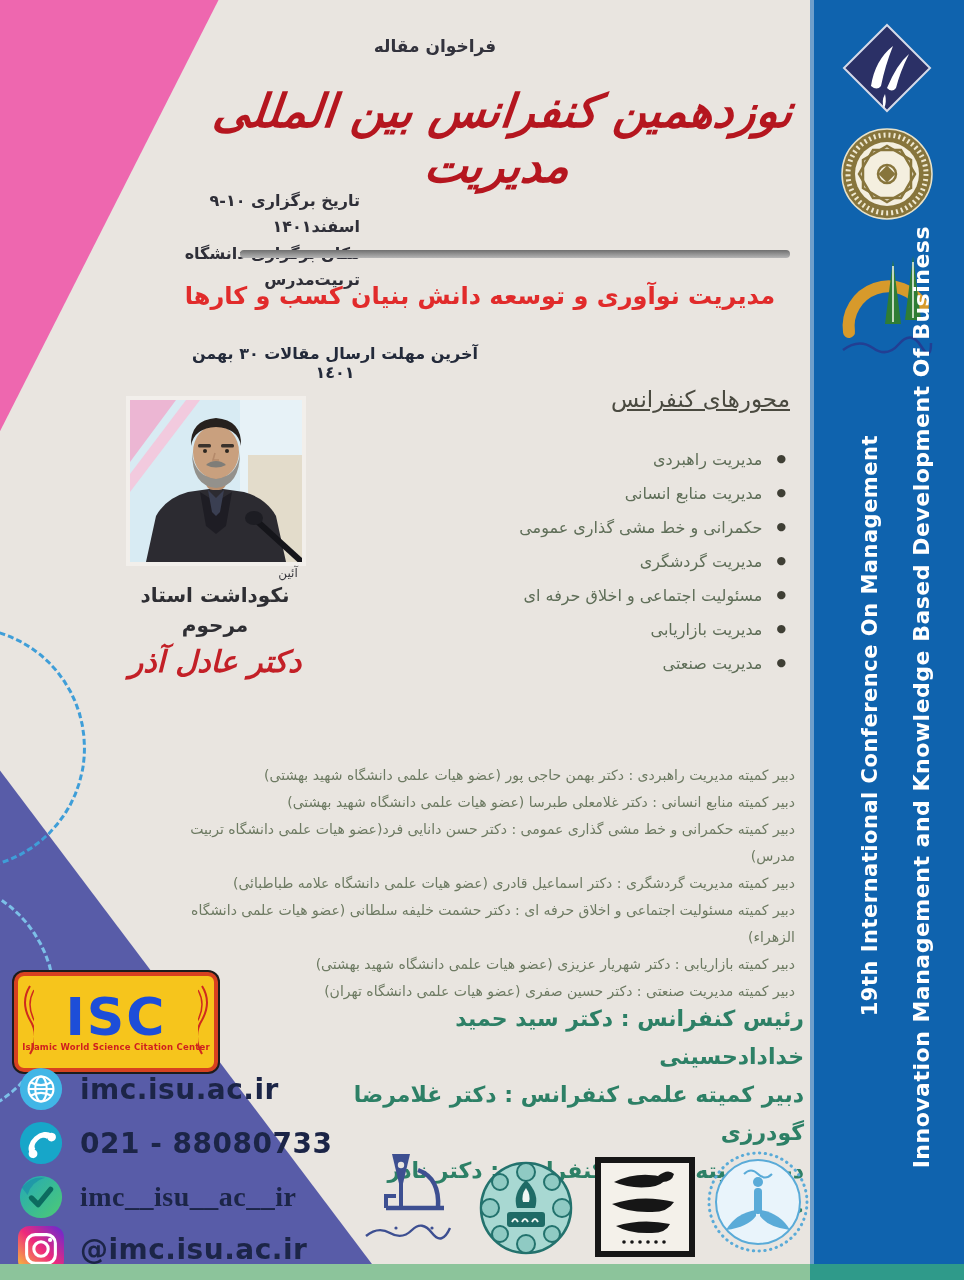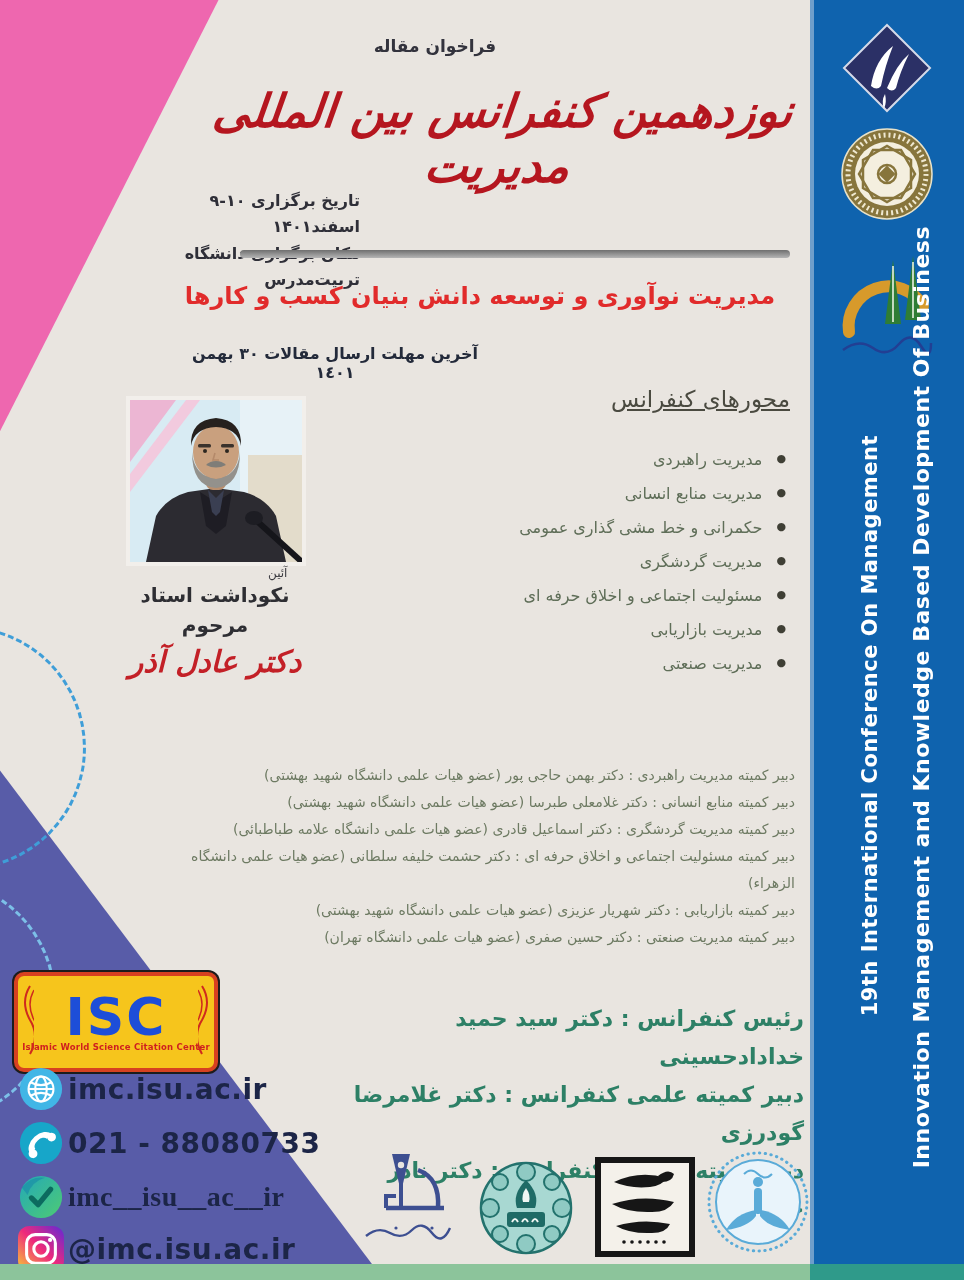--- a/index.html
+++ b/index.html
@@ -48,39 +48,39 @@
   .topics-heading{position:absolute;right:174px;top:386px;direction:rtl;
     font-size:23px;color:#4a4a40;text-decoration:underline;z-index:3;}
   .topics-list{position:absolute;right:178px;top:442px;margin:0;padding:0;list-style:none;
     direction:rtl;text-align:right;z-index:3;}
   .topics-list li{font-size:16px;color:#5f6e58;line-height:33px;}
   .topics-list li::before{content:"●";font-size:11px;color:#3f3f35;margin-left:14px;vertical-align:3px;}
   
   .portrait{position:absolute;left:130px;top:400px;width:172px;height:162px;z-index:3;
     box-shadow:0 0 0 4px #f2efeb;}
   .memorial{position:absolute;left:122px;top:566px;width:186px;direction:rtl;z-index:3;}
-  .memorial .pre{display:block;font-size:12px;color:#3b3b40;text-align:left;padding-left:146px;line-height:14px;}
+  .memorial .pre{display:block;font-size:12px;color:#3b3b40;text-align:center;padding-left:146px;line-height:14px;}
   .memorial .line{display:block;font-size:20px;font-weight:600;color:#2e2e33;text-align:center;line-height:30px;}
   .memorial .name{display:block;font-family:"DejaVu Serif","Liberation Serif",serif;font-style:italic;
     font-weight:bold;font-size:30px;color:#c32027;text-align:center;line-height:44px;}
   
   .committees{position:absolute;right:169px;top:762px;width:645px;direction:rtl;text-align:right;z-index:3;}
   .committees div{font-size:14px;color:#6d7a62;line-height:27px;}
   .chairs{position:absolute;right:160px;top:1000px;width:480px;direction:rtl;text-align:right;z-index:3;}
   .chairs div{font-size:22px;font-weight:600;color:#2d8066;line-height:38px;}
   
   .isc{position:absolute;left:14px;top:972px;width:196px;height:92px;z-index:3;
     background:#f6c51c;border:4px solid #d74120;border-radius:10px;box-shadow:0 0 0 2px #1c1c1c;
     display:flex;flex-direction:column;align-items:center;justify-content:center;}
   .isc .abbr{font-size:52px;font-weight:bold;color:#1d4ed8;line-height:50px;letter-spacing:2px;}
   .isc .cap{font-size:8.5px;font-weight:bold;color:#cf1f1f;letter-spacing:.2px;}
   .isc-curl{position:absolute;top:8px;height:72px;width:14px;}
   .isc-curl.l{left:2px;} .isc-curl.r{right:2px;transform:scaleX(-1);}
   
-  .contact-row{position:absolute;left:18px;display:flex;align-items:center;gap:4px;z-index:3;}
+  .contact-row{position:absolute;left:18px;display:flex;align-items:center;gap:16px;z-index:3;}
   .contact-row .icon{width:46px;height:46px;flex:0 0 46px;}
   .contact-row .label{font-size:28px;font-weight:600;color:#1c2547;letter-spacing:.5px;}
   .cr-1{top:1066px;} .cr-2{top:1120px;} .cr-3{top:1174px;font-family:Liberation Serif, serif;} .cr-4{top:1226px;}
   
   .blogo{position:absolute;z-index:3;}
   .lg-ferdowsi{left:362px;top:1150px;width:100px;height:108px;}
   .lg-isfahan{left:478px;top:1160px;width:96px;height:96px;}
   .lg-beheshti{left:594px;top:1156px;width:102px;height:102px;}
   .lg-tehran{left:706px;top:1150px;width:104px;height:104px;}
 </style>
@@ -140,20 +140,21 @@
 
   <div class="memorial">
     <span class="pre">آئین</span>
     <span class="line">نکوداشت استاد مرحوم</span>
     <span class="name">دکتر عادل آذر</span>
   </div>
 
   <div class="committees">
     <div>دبیر کمیته مدیریت راهبردی : دکتر بهمن حاجی پور (عضو هیات علمی دانشگاه شهید بهشتی)</div>
     <div>دبیر کمیته منابع انسانی : دکتر غلامعلی طبرسا (عضو هیات علمی دانشگاه شهید بهشتی)</div>
+    <div>دبیر کمیته حکمرانی و خط مشی گذاری عمومی : دکتر حسن دانایی فرد(عضو هیات علمی دانشگاه تربیت مدرس)</div>
     <div>دبیر کمیته مدیریت گردشگری : دکتر اسماعیل قادری (عضو هیات علمی دانشگاه علامه طباطبائی)</div>
     <div>دبیر کمیته مسئولیت اجتماعی و اخلاق حرفه ای : دکتر حشمت خلیفه سلطانی (عضو هیات علمی دانشگاه الزهراء)</div>
     <div>دبیر کمیته بازاریابی : دکتر شهریار عزیزی (عضو هیات علمی دانشگاه شهید بهشتی)</div>
     <div>دبیر کمیته مدیریت صنعتی : دکتر حسین صفری (عضو هیات علمی دانشگاه تهران)</div>
   </div>
 
   <div class="chairs">
     <div>رئیس کنفرانس : دکتر سید حمید خدادادحسینی</div>
     <div>دبیر کمیته علمی کنفرانس : دکتر غلامرضا گودرزی</div>
     <div>دبیر کمیته اجرایی کنفرانس : دکتر نادر جعفری</div>

